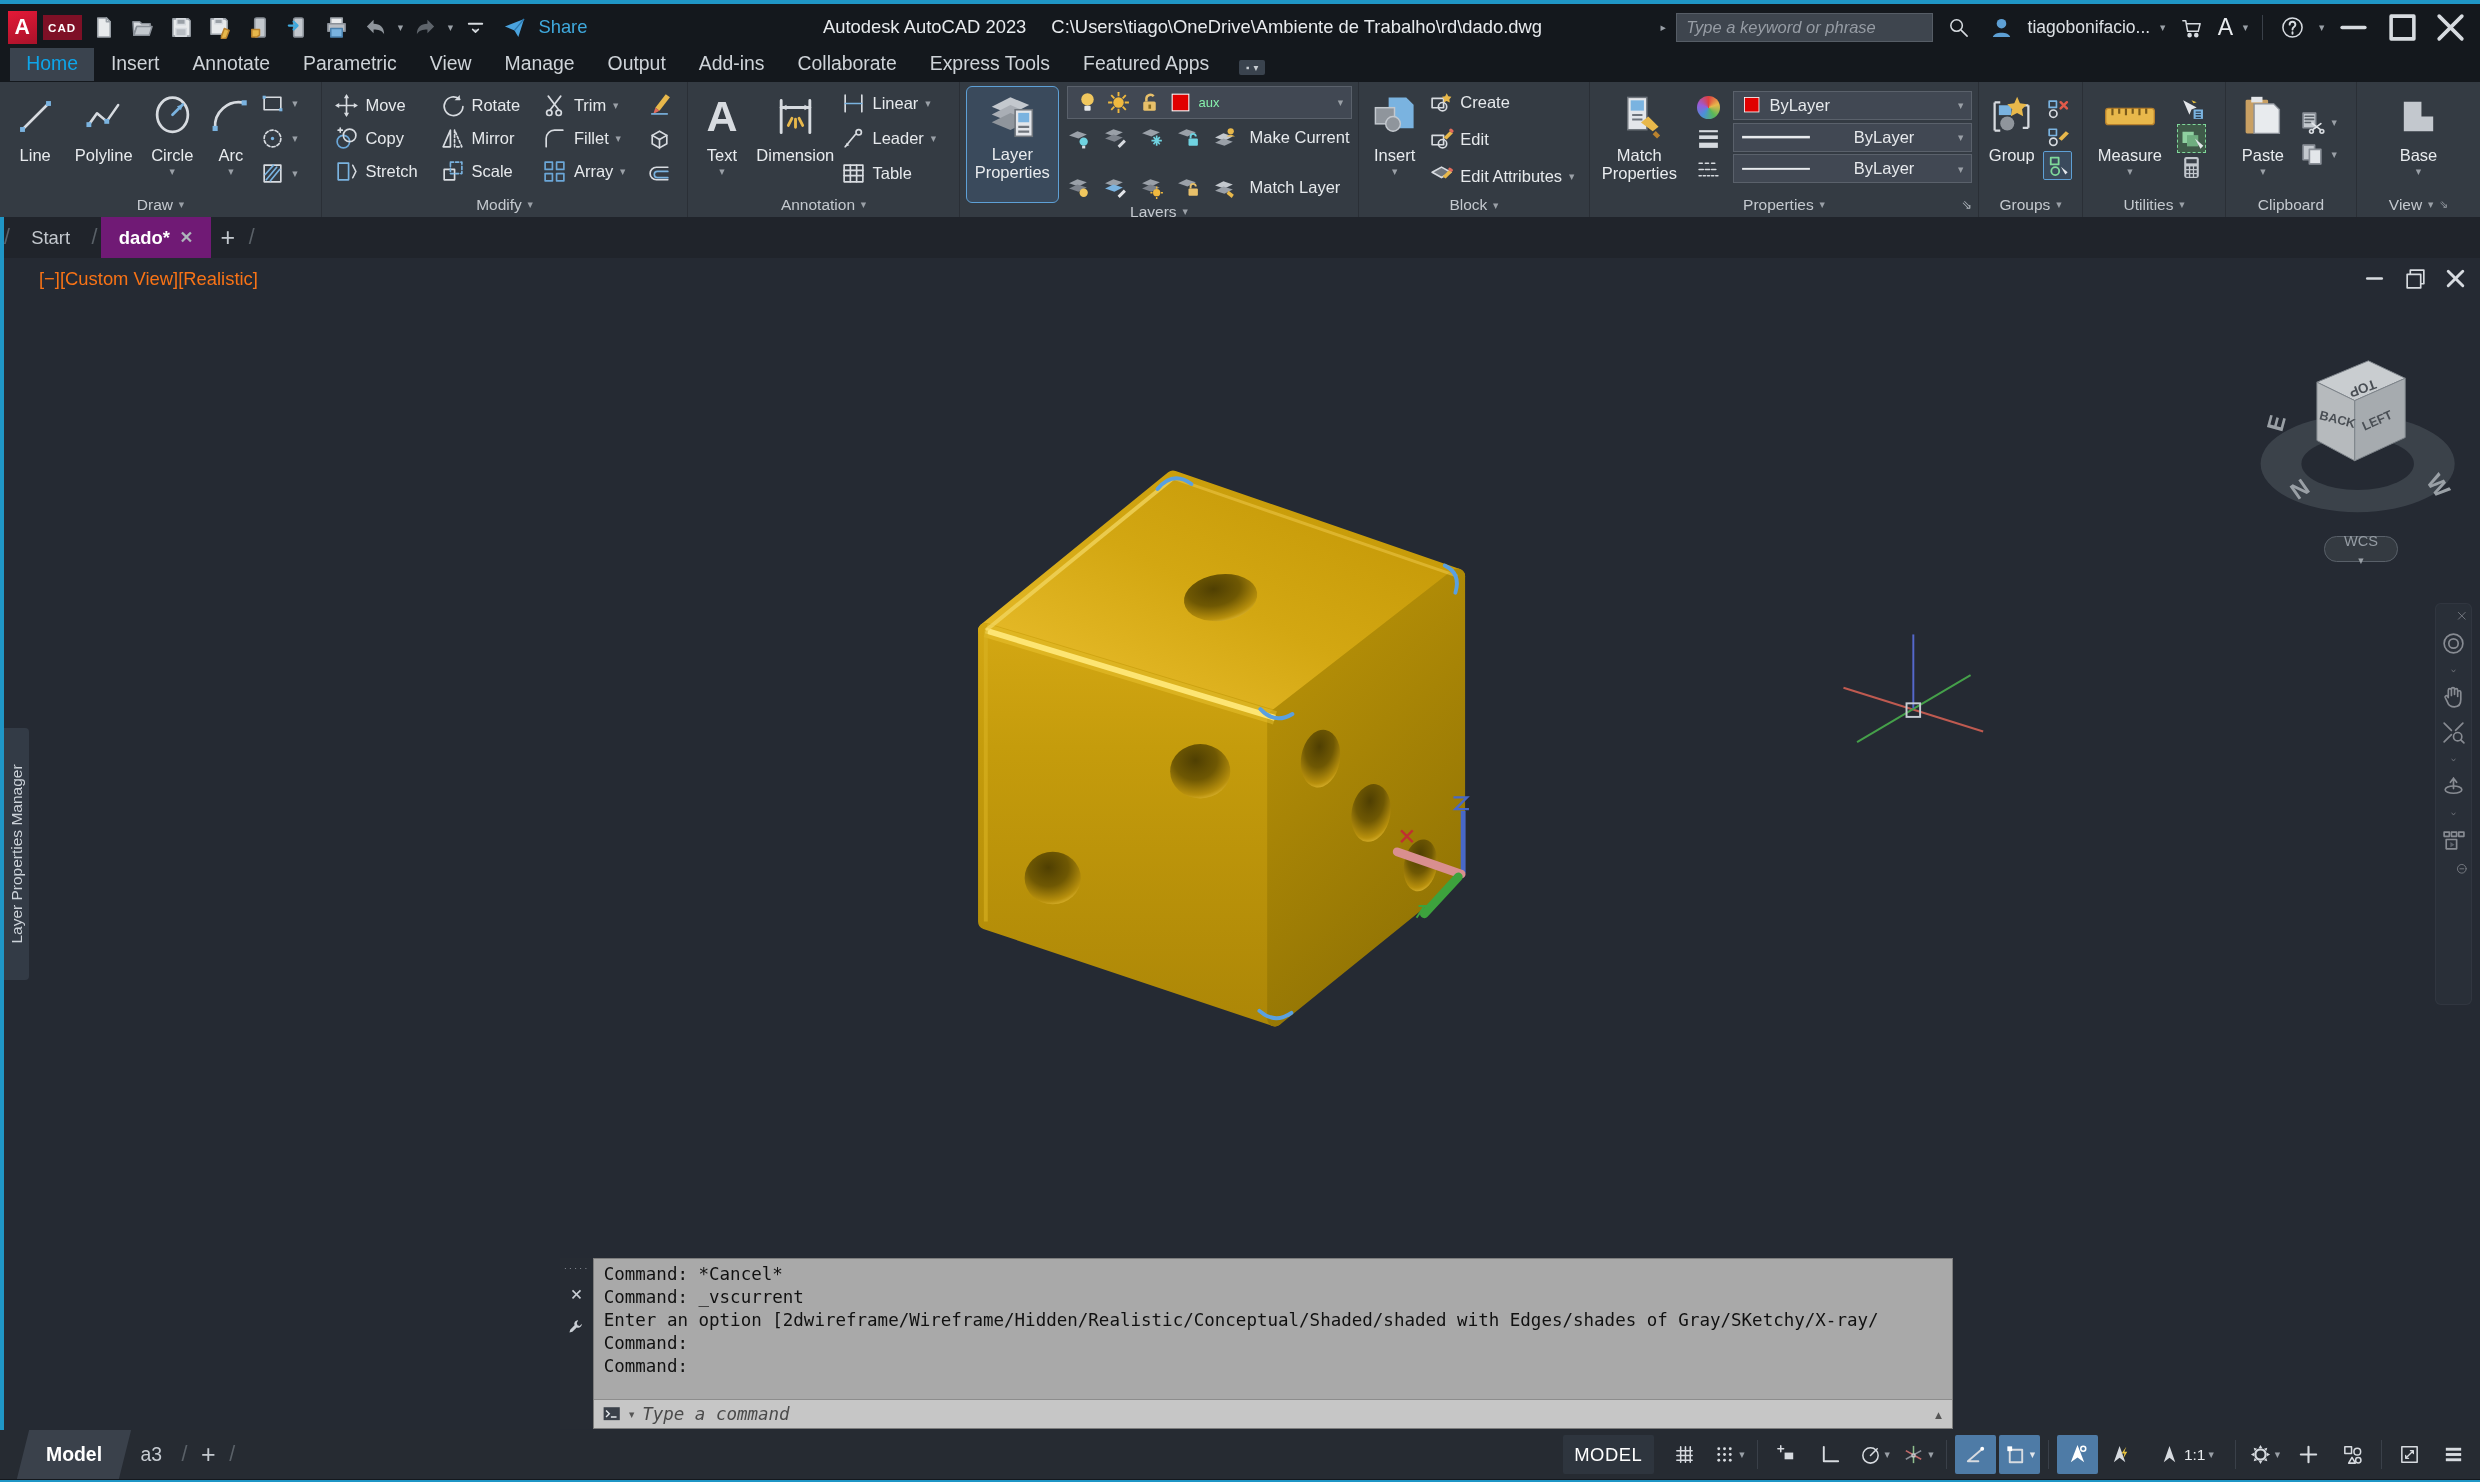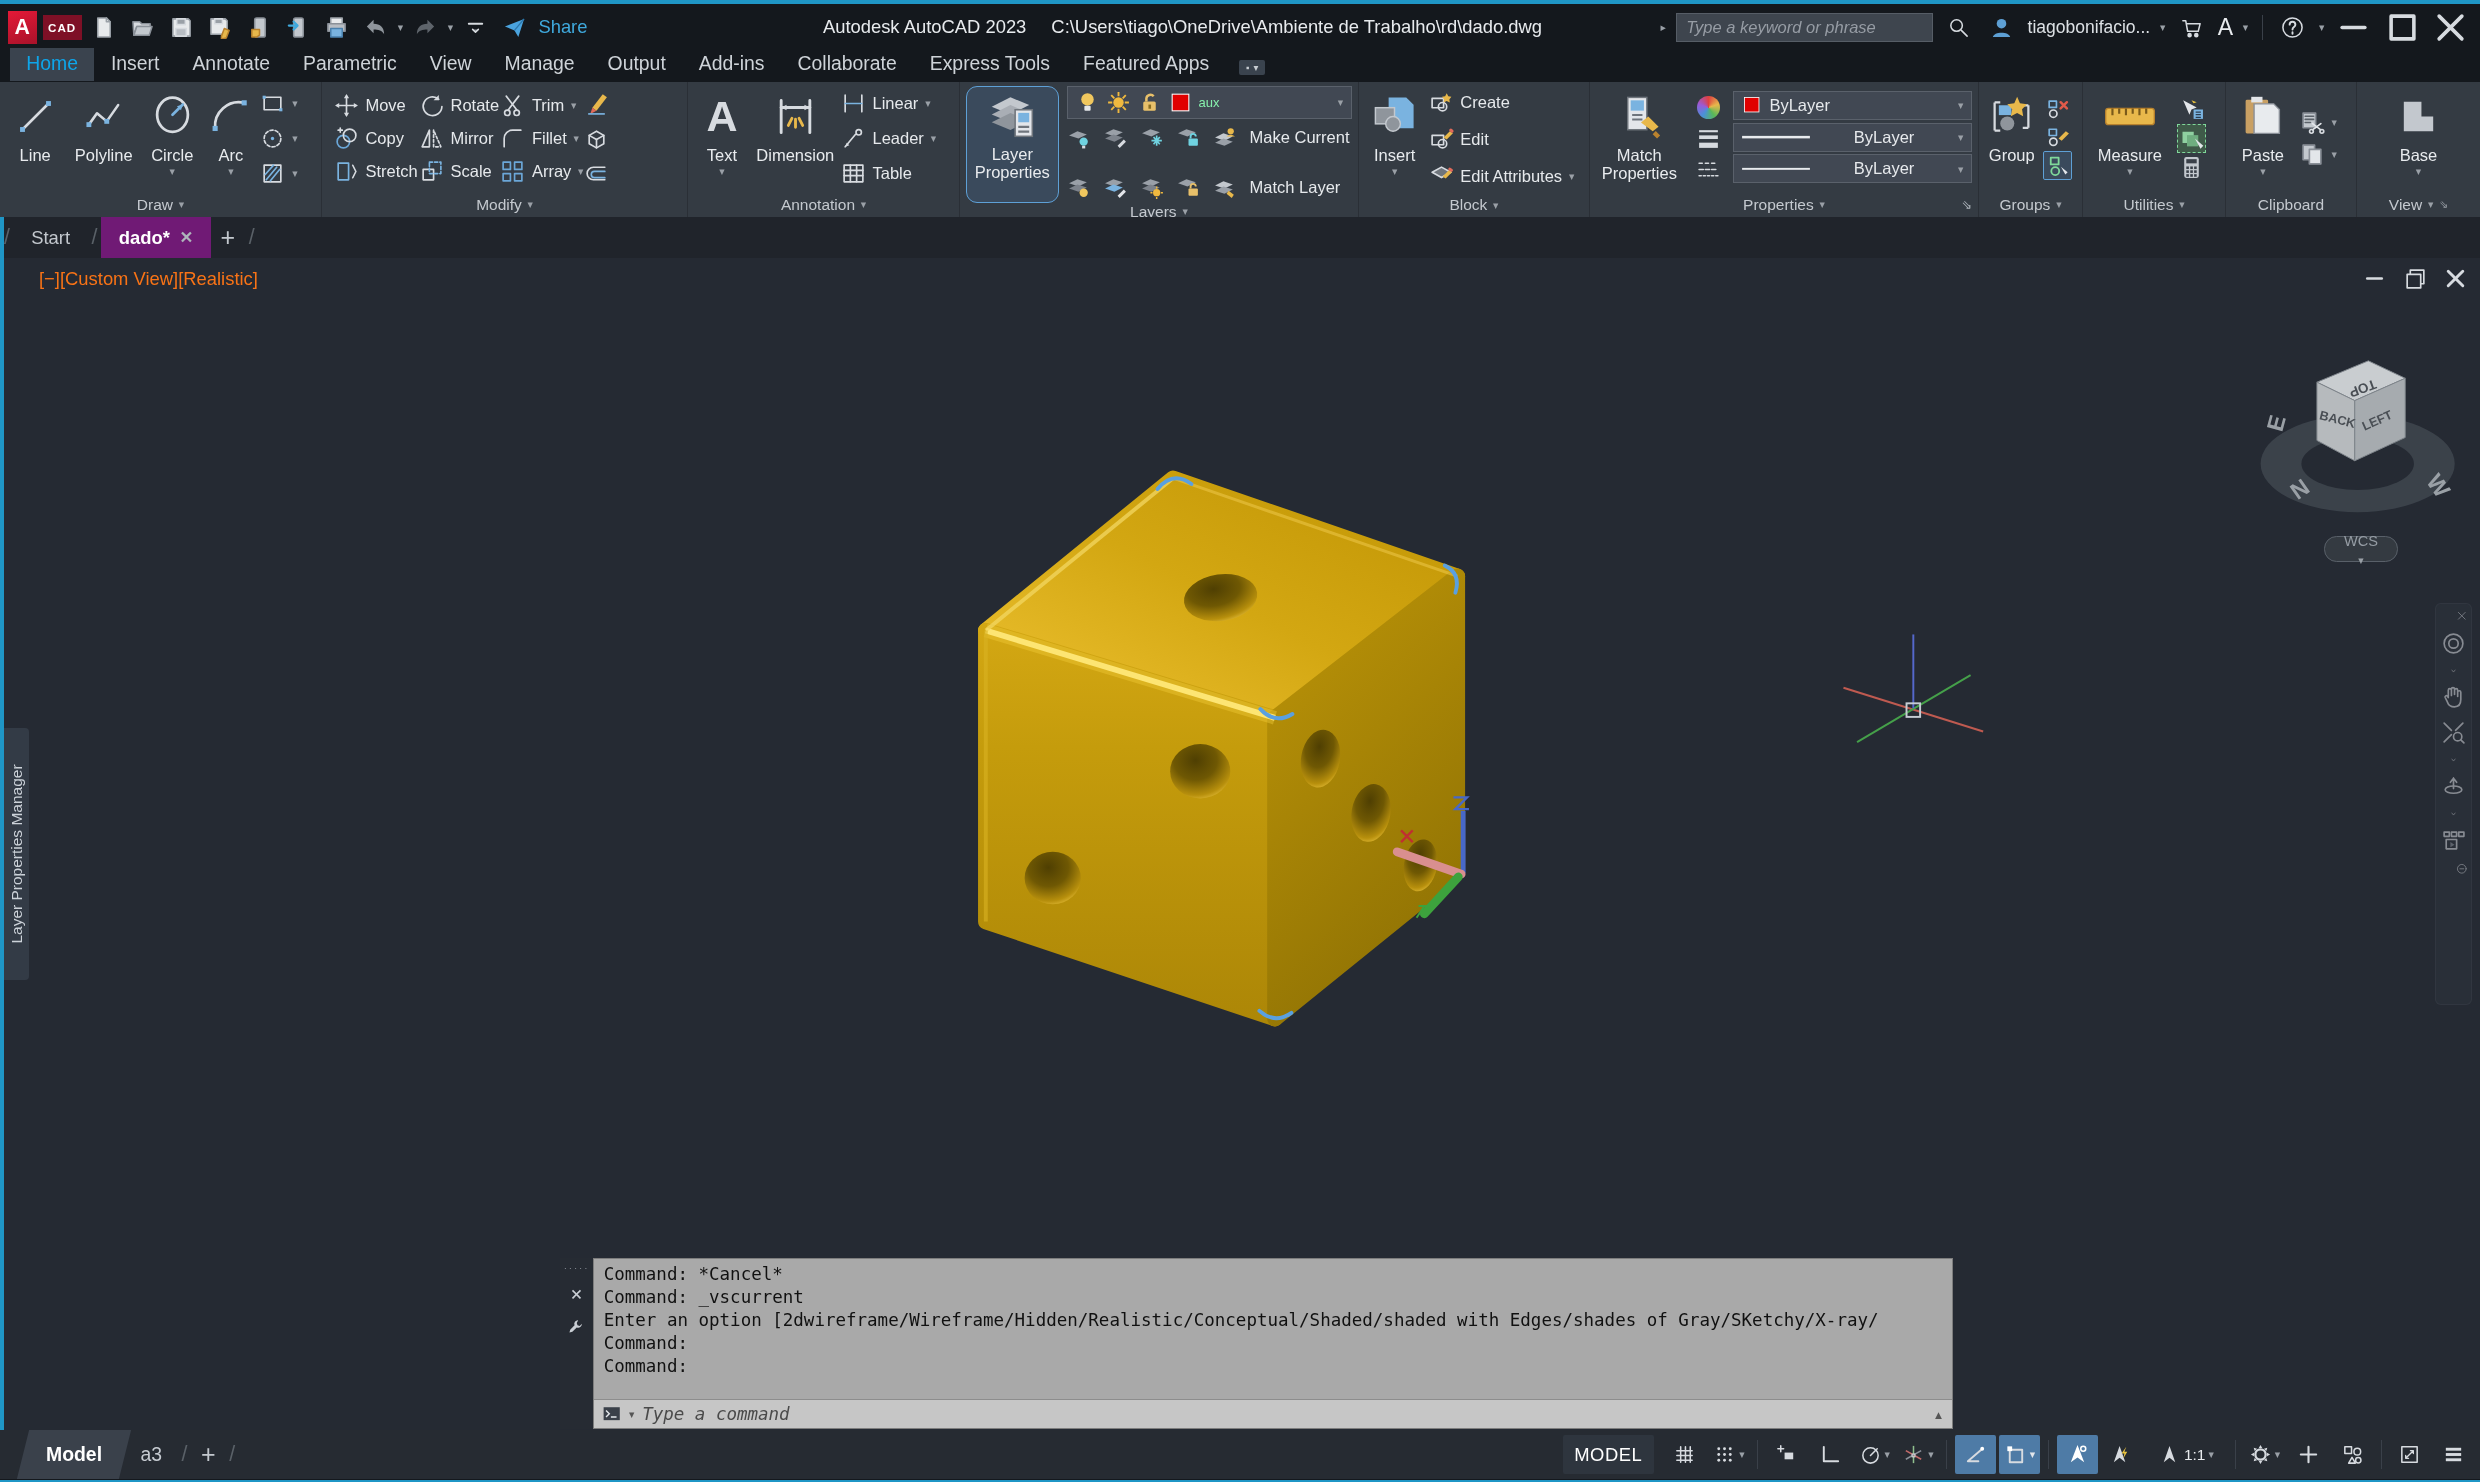--- a/index.html
+++ b/index.html
@@ -34,21 +34,21 @@
   .ribbon{position:absolute;top:82px;left:0;width:100%;height:136px;background:#343b43;display:flex;color:#e6e9ec;}
   .panel{position:relative;height:100%;border-right:1.9px solid #2a2f36;display:flex;flex-direction:column;}
   .pbody{flex:1;display:flex;align-items:stretch;padding:3.9px 5.8px 0 5.8px;gap:3.9px;}
   .plabel{height:27px;display:flex;align-items:center;justify-content:center;gap:5.8px;color:#c4c9cf;font-size:15.5px;}
   .bigbtn{display:flex;flex-direction:column;align-items:center;justify-content:flex-start;padding-top:3.9px;gap:1.9px;}
   .bigbtn .bicon{height:54px;display:flex;align-items:center;justify-content:center;}
   .bigbtn .blabel{font-size:16.5px;color:#e8ebee;text-align:center;line-height:18.4px;}
   .rowbtn{display:flex;align-items:center;gap:6.8px;height:33px;font-size:16.5px;white-space:nowrap;}
   .rowcol{display:flex;flex-direction:column;justify-content:center;}
   .smallico{width:25px;height:25px;display:flex;align-items:center;justify-content:center;}
-  .layer-big{border:1.9px solid #5ea0d6;background:#3a4a5c;border-radius:11px;padding:1.9px 5.8px;}
+  .layer-big{border:1.9px solid #5ea0d6;background:#3a4a5c;border-radius:6px;padding:1.9px 5.8px;}
   .lyr-combo{height:33px;background:#414853;border:1px solid #5a616b;display:flex;align-items:center;gap:5.8px;padding:0 7.8px;}
   .bylayer-field{height:29px;background:#414853;border:1px solid #5a616b;display:flex;align-items:center;gap:7.8px;padding:0 7.8px;margin-bottom:2.9px;font-size:16.5px;}
   .launcher{position:absolute;right:5.8px;bottom:5.8px;color:#aeb4bb;font-size:12.6px;}
   
   .filetabs{position:absolute;top:217px;left:0;width:100%;height:41px;background:#20242b;display:flex;align-items:center;color:#c3c8ce;font-size:18.4px;}
   .ftab{height:100%;display:flex;align-items:center;padding:0 17.5px;gap:9.7px;}
   .ftab.active{background:#701a75;color:#fff;font-weight:bold;}
   .ft-slash{color:#5a6168;font-size:21.3px;margin:0 3.9px;}
   .ft-plus{font-size:25px;color:#c3c8ce;margin:0 9.7px;}
   
@@ -322,21 +322,21 @@
             </div>
         </div>
       </div>
       <div class="plabel">
           <span>Draw</span>
           <span class="ddg">▾</span>
         </div>
     </div>
 
     <div class="panel" style="width:369px;">
-      <div class="pbody" style="gap:1px;padding-left:11.6px;">
+      <div class="pbody" style="gap:22px;padding-left:11.6px;">
         <div class="rowcol">
           <div class="rowbtn">
               <span class="smallico">
                 <svg class="ln" viewBox="0 0 24 24">
                   <path d="M12 3v18M3 12h18"></path>
                   <path d="M12 1l2.5 4h-5zM12 23l2.5-4h-5zM1 12l4-2.5v5zM23 12l-4-2.5v5z" fill="#d7dbe0" stroke="none"></path>
                 </svg>
               </span>
               <span>Move</span>
             </div>

